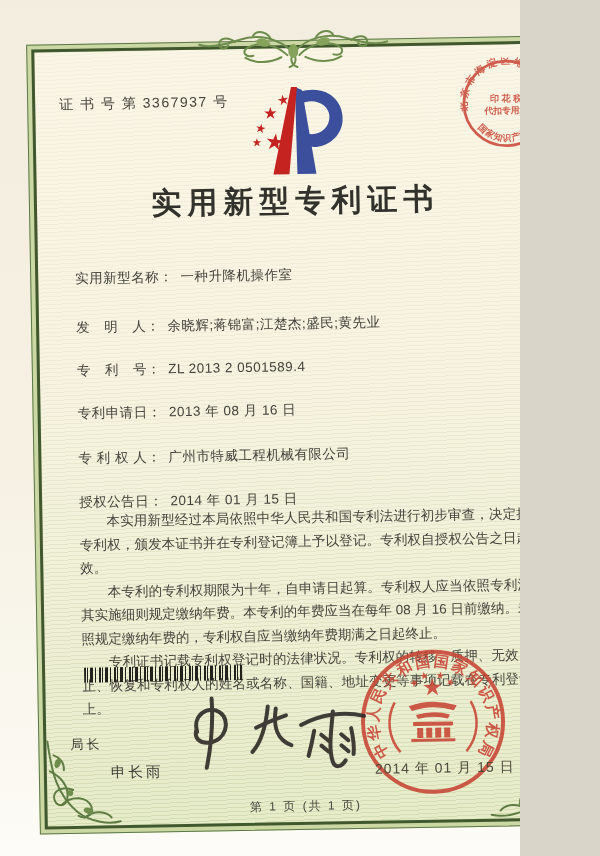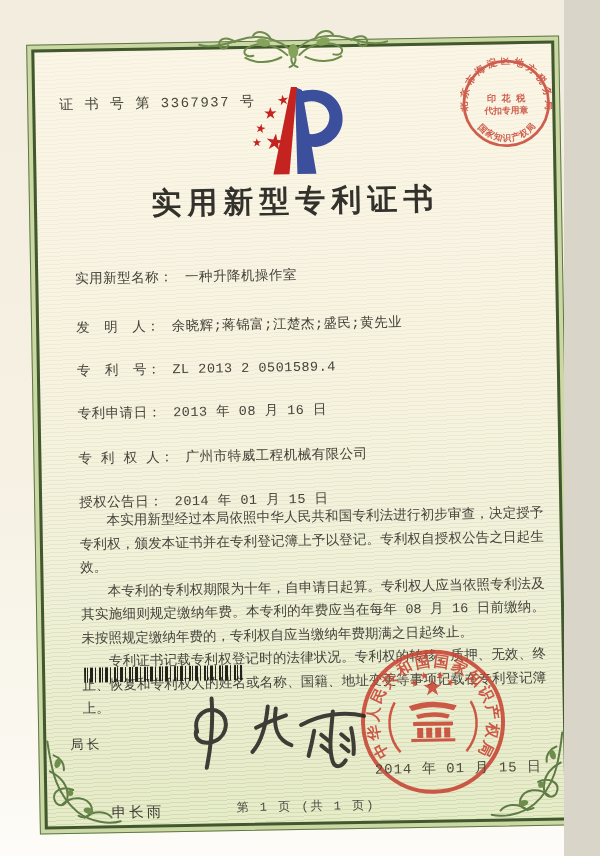--- a/index.html
+++ b/index.html
@@ -1,19 +1,19 @@
 <!DOCTYPE html>
 <html><head>
 <meta charset="utf-8">
 <style>
   html,body{margin:0;padding:0;background:#d9d5c9;}
   .photo{
-    position:relative;width:564px;height:856px;overflow:hidden;
+    position:relative;width:520px;height:856px;overflow:hidden;
     background:linear-gradient(180deg,#f2edde 0%,#f6f1e3 55%,#fbf9f2 92%,#fdfcf8 100%);
-    font-family:Liberation Mono, monospace;color:#3c3a33;
+    font-family:Liberation Sans, sans-serif;color:#3c3a33;
   }
   .certificate{position:absolute;left:33px;top:40px;width:533px;height:790px;transform:rotate(-1deg);}
   .cert-band{height:100%;box-sizing:border-box;border:1px solid #5c7747;background:#ccd8a4;padding:4px;}
   .cert-inner{
     position:relative;height:100%;box-sizing:border-box;border:3px solid #41582f;
     background:linear-gradient(180deg,#faf5e5 0%,#f8f3e1 40%,#f0f0d8 70%,#e6ebc8 100%);
   }
   .cert-inner::before{
     content:"";position:absolute;inset:0;pointer-events:none;
     background:repeating-linear-gradient(178deg,rgba(143,170,100,.28) 0 1px,rgba(0,0,0,0) 1px 4px);
@@ -28,21 +28,21 @@
   .field{position:absolute;left:37px;font-size:13.5px;letter-spacing:.5px;white-space:nowrap;color:#44423a;}
   .f0{top:218px}.f1{top:267px}.f2{top:310px}.f3{top:353px}.f4{top:398px}.f5{top:442px}
   .fvalue{margin-left:3px;}
   .paras{position:absolute;left:37px;top:458px;width:464px;font-size:13.5px;line-height:23.5px;
          text-align:justify;color:#46443c;}
   .paras p{margin:0;text-indent:2em;}
   .barcode{position:absolute;left:39px;top:616px;width:158px;height:15px;
     background:repeating-linear-gradient(90deg,#23211c 0 2px,transparent 2px 3px,#23211c 3px 4px,
       transparent 4px 6px,#23211c 6px 9px,transparent 9px 11px,#23211c 11px 12px,transparent 12px 15px);}
   .director-role{position:absolute;left:24px;top:684px;font-size:13px;letter-spacing:3px;color:#3e3c34;}
-  .director-name{position:absolute;left:24px;top:752px;font-size:14.5px;letter-spacing:3px;color:#3e3c34;padding-left:40px;}
+  .director-name{position:absolute;left:24px;top:712px;font-size:14.5px;letter-spacing:3px;color:#3e3c34;padding-left:40px;}
   .signature{position:absolute;left:103px;top:638px;width:232px;height:108px;z-index:4;}
   .main-seal{position:absolute;left:311px;top:600px;width:152px;height:152px;opacity:.88;z-index:3;}
   .seal-date{position:absolute;left:328px;top:714px;font-size:14px;letter-spacing:1px;color:#4e4a3c;z-index:5;}
   .footer{position:absolute;left:0;top:750px;width:100%;text-align:center;font-size:12px;
           letter-spacing:2px;color:#4a4840;}
   .ornament{position:absolute;bottom:-3px;width:80px;height:96px;}
   .ornament.left{left:-5px;}
   .ornament.right{right:-5px;transform:scaleX(-1);}
   .top-garland{position:absolute;left:50%;top:-19px;transform:translateX(-50%);width:196px;height:44px;}
   svg{display:block;width:100%;height:100%;}

